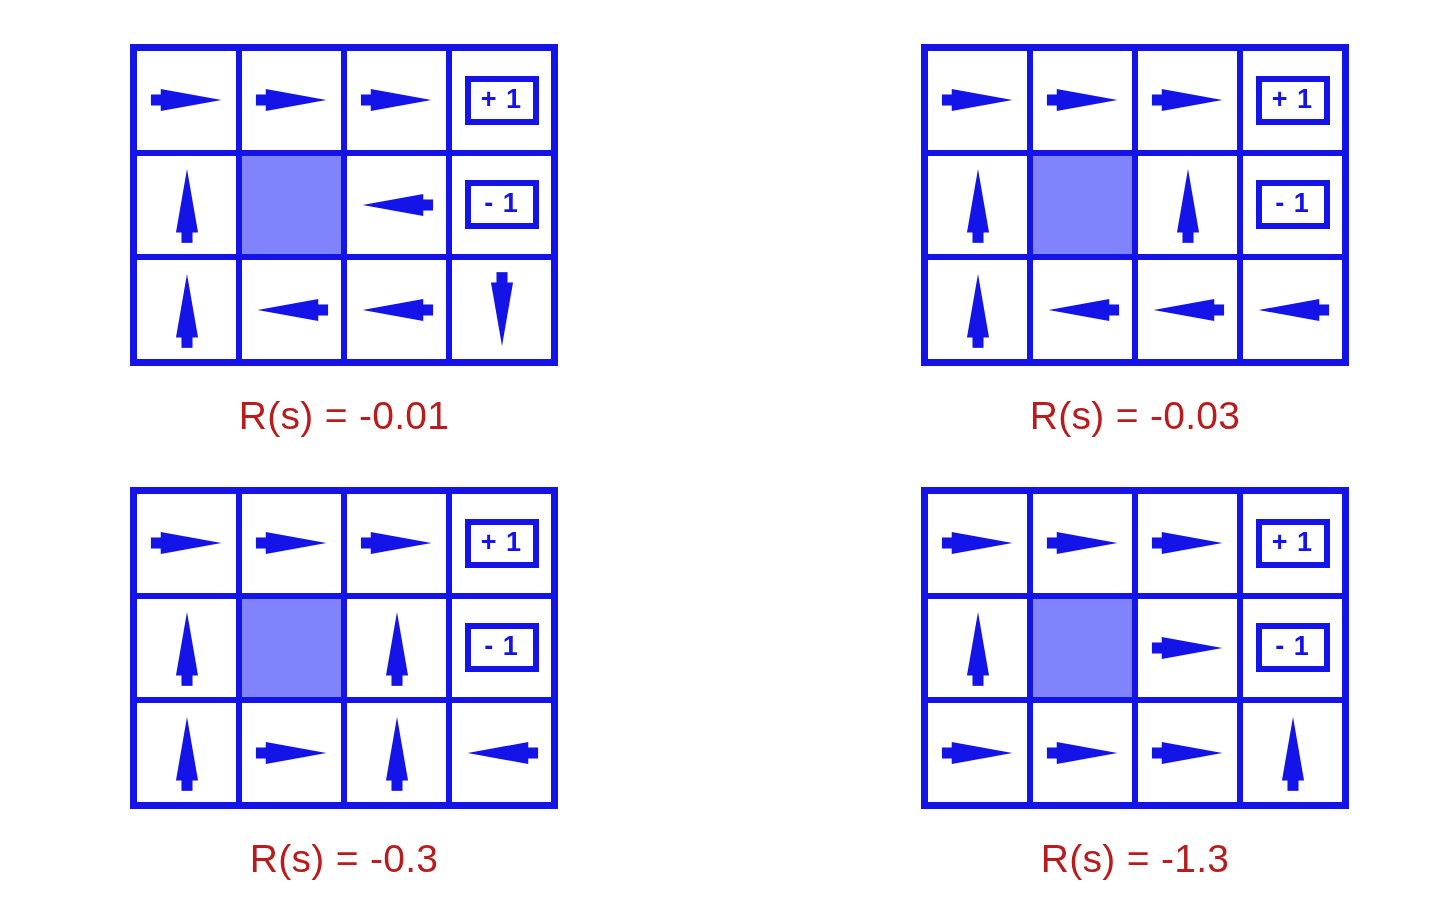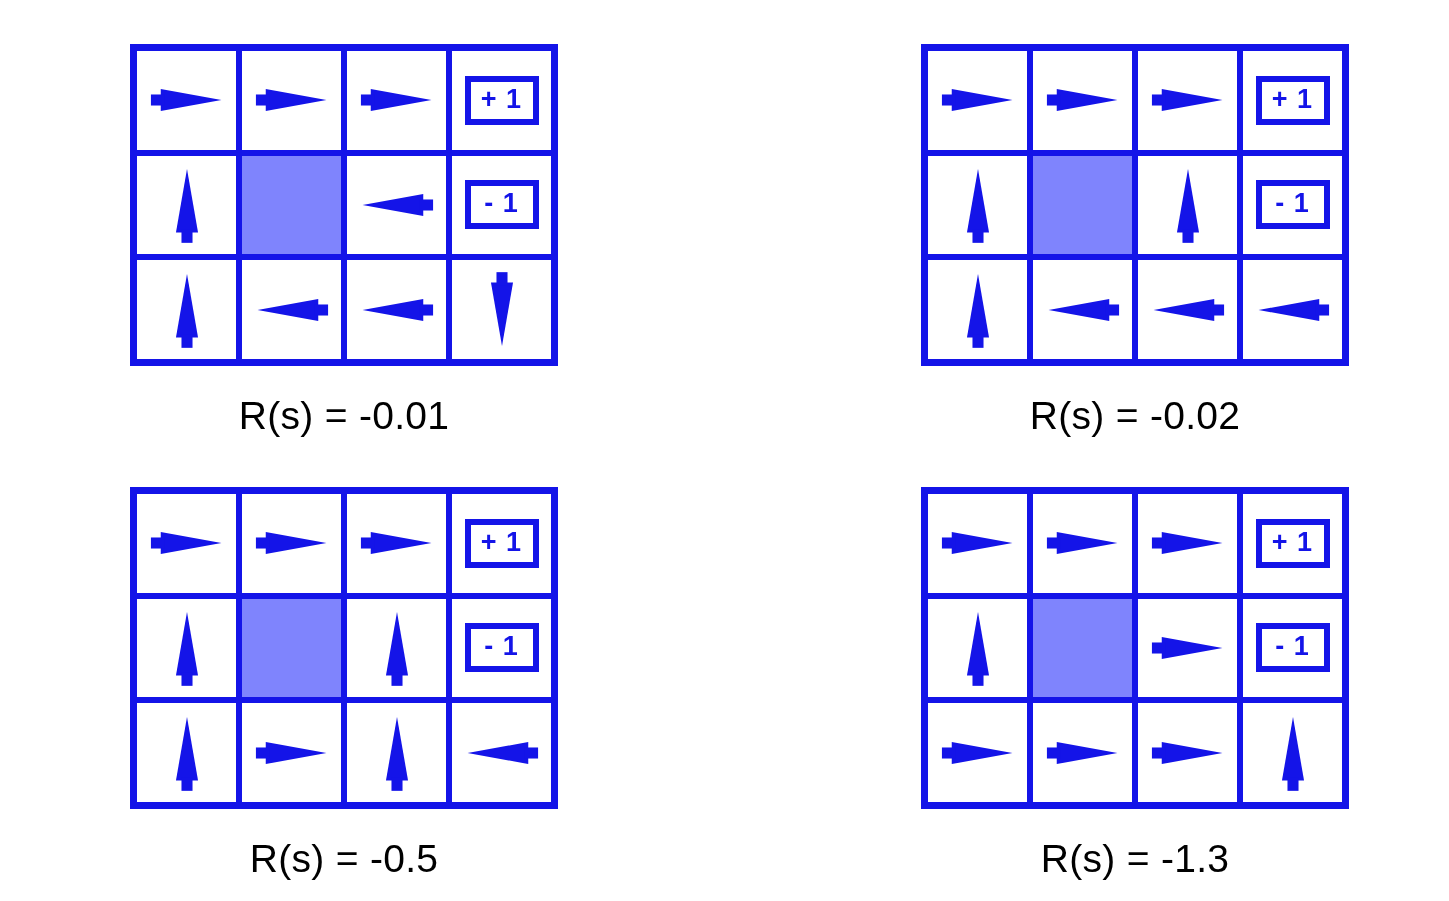--- a/index.html
+++ b/index.html
@@ -83,21 +83,21 @@
   }
 
   
   .caption {
     width: 428px;
     text-align: center;
     margin-top: 28px;
     font-family: "Liberation Sans", sans-serif;
     font-size: 39px;
     font-weight: 400;
-    color: #000000;
+    color: #b91c1c;
     letter-spacing: 0.3px;
   }
 </style>
 </head>
 <body>
 
 <div id="panels">
     <div class="panel panel-0">
       <div class="gridworld">
         <div class="cell">
@@ -281,21 +281,21 @@
           <span class="arrow">
             <svg width="82" height="46" viewBox="0 0 100 100" preserveAspectRatio="none">
               <g transform="rotate(180 50 50)">
                 <polygon class="shape" points="18,26 18,74 92,50"></polygon>
                 <rect class="shape" x="6" y="38" width="16" height="24"></rect>
               </g>
             </svg>
           </span>
         </div>
       </div>
-      <div class="caption">R(s) = -0.02</div>
+      <div class="caption">R(s) = -0.03</div>
     </div>
     <div class="panel panel-2">
       <div class="gridworld">
         <div class="cell">
           <span class="arrow">
             <svg width="82" height="46" viewBox="0 0 100 100" preserveAspectRatio="none">
               <polygon class="shape" points="18,26 18,74 92,50"></polygon>
               <rect class="shape" x="6" y="38" width="16" height="24"></rect>
             </svg>
           </span>
@@ -375,21 +375,21 @@
           <span class="arrow">
             <svg width="82" height="46" viewBox="0 0 100 100" preserveAspectRatio="none">
               <g transform="rotate(180 50 50)">
                 <polygon class="shape" points="18,26 18,74 92,50"></polygon>
                 <rect class="shape" x="6" y="38" width="16" height="24"></rect>
               </g>
             </svg>
           </span>
         </div>
       </div>
-      <div class="caption">R(s) = -0.5</div>
+      <div class="caption">R(s) = -0.3</div>
     </div>
     <div class="panel panel-3">
       <div class="gridworld">
         <div class="cell">
           <span class="arrow">
             <svg width="82" height="46" viewBox="0 0 100 100" preserveAspectRatio="none">
               <polygon class="shape" points="18,26 18,74 92,50"></polygon>
               <rect class="shape" x="6" y="38" width="16" height="24"></rect>
             </svg>
           </span>

